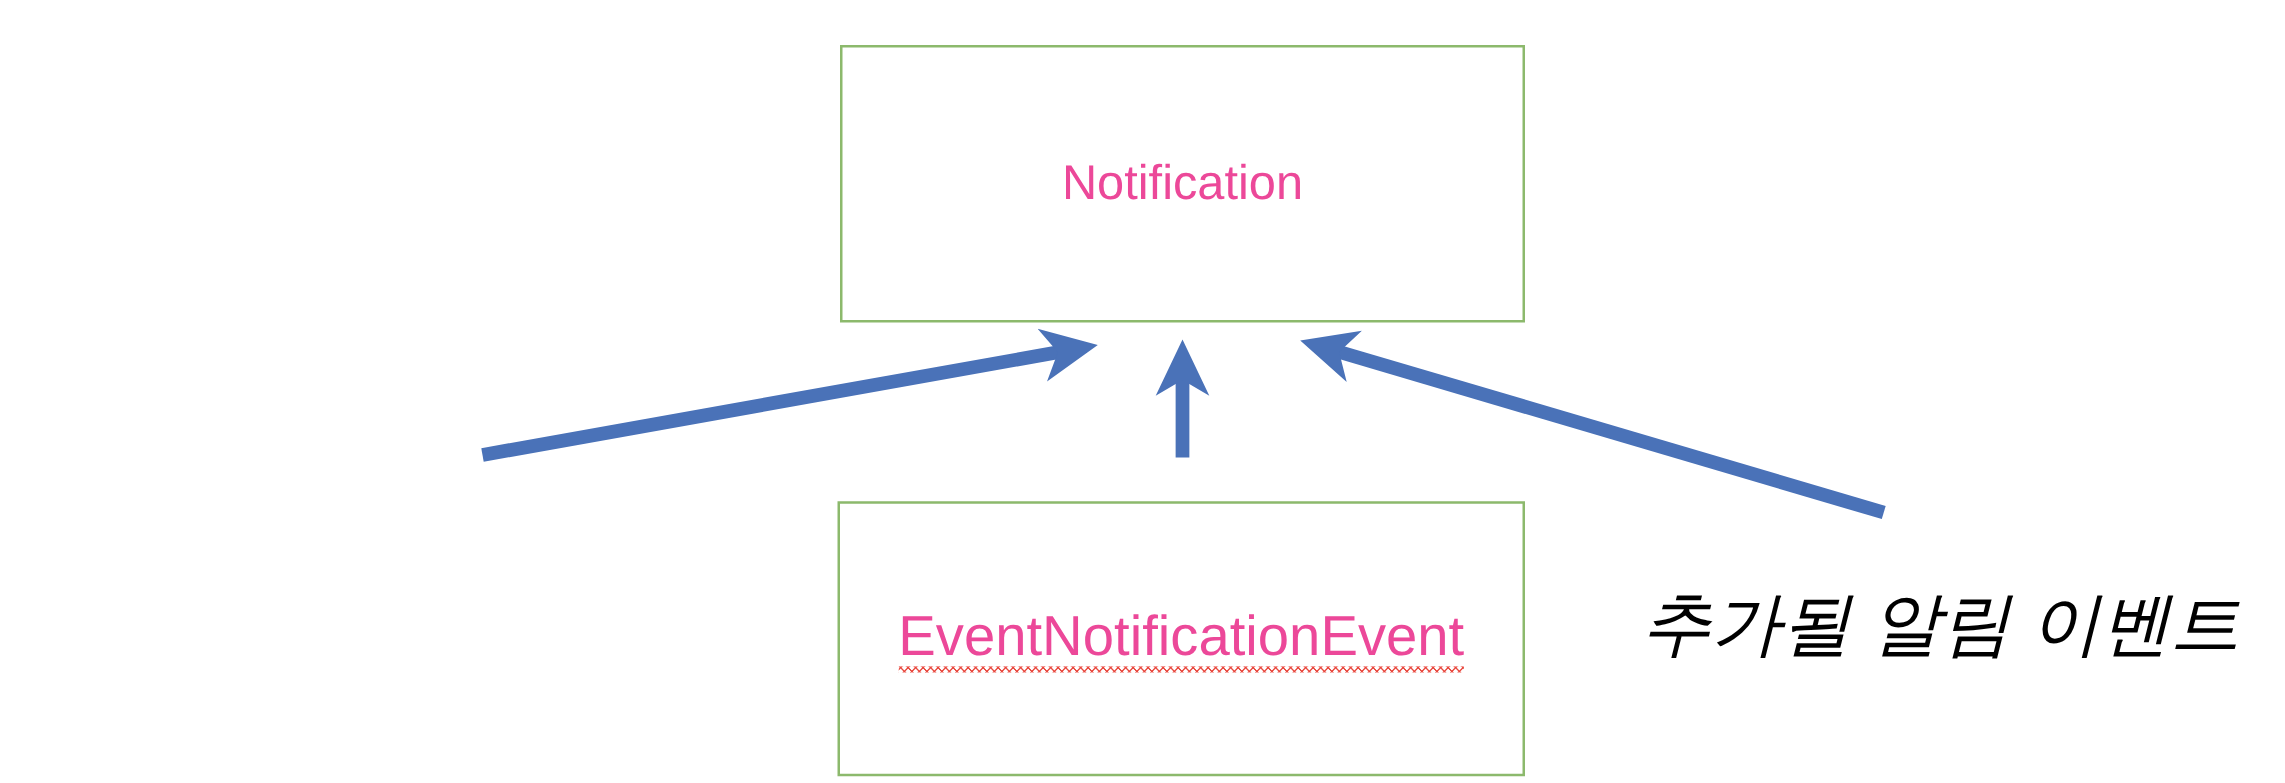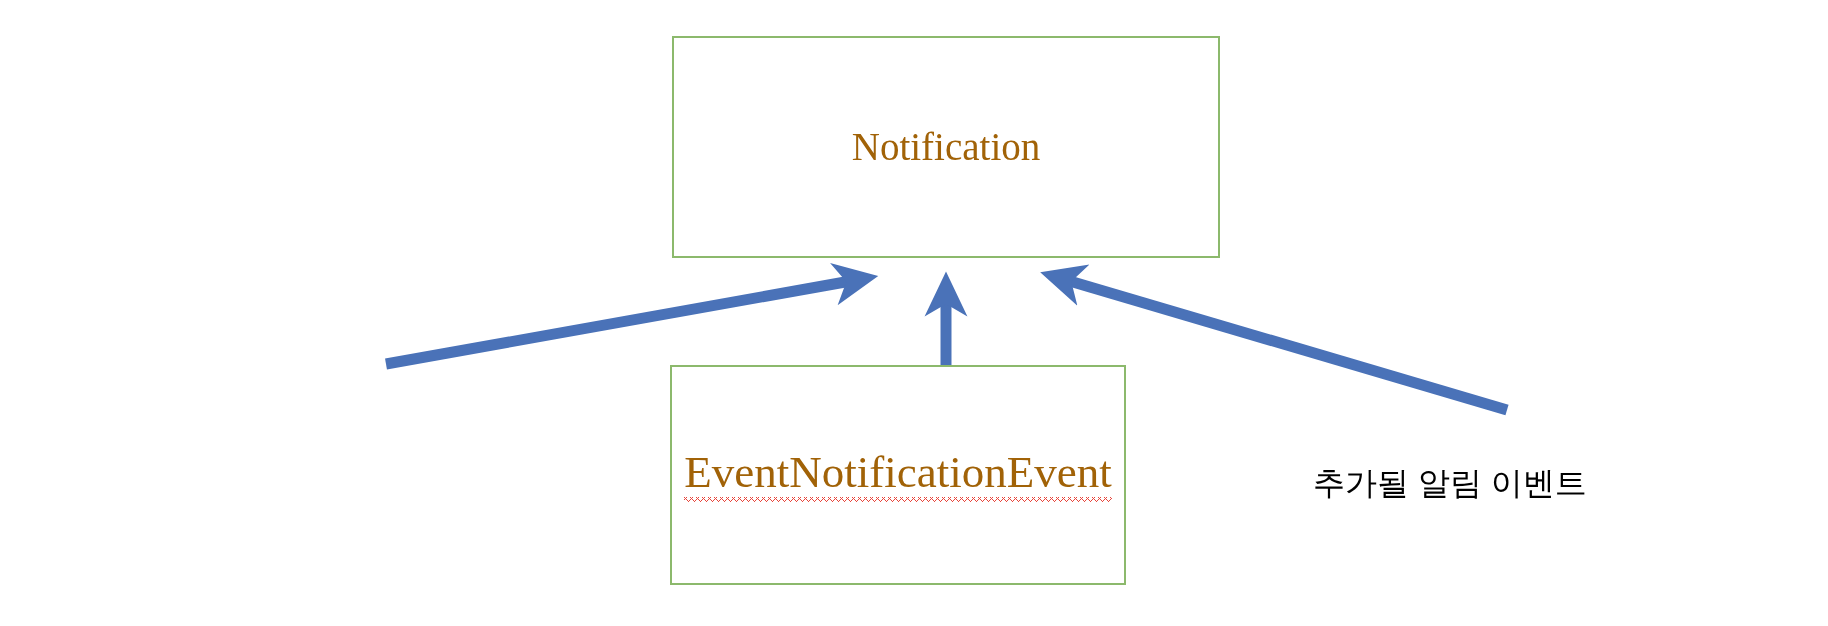--- a/index.html
+++ b/index.html
@@ -20,22 +20,22 @@
   .node-box {
     position: absolute;
     box-sizing: border-box;
     border: 2px solid #8cb96c;
     background: #ffffff;
     display: flex;
     align-items: center;
     justify-content: center;
   }
   .node-label {
-    font-family: Liberation Serif, serif;
-    color: #a16207;
+    font-family: Liberation Sans, sans-serif;
+    color: #ec4899;
     text-align: right;
     line-height: 1.1;
     white-space: nowrap;
   }
   
   #node-notification {
     left: 672px;
     top: 36px;
     width: 548px;
     height: 222px;
@@ -46,22 +46,22 @@
   
   #node-comment-notification-event {
     left: 48px;
     top: 383px;
     width: 547px;
     height: 216px;
   }
   
   #node-event-notification-event {
     left: 670px;
-    top: 365px;
-    width: 456px;
+    top: 401px;
+    width: 550px;
     height: 220px;
   }
   #node-comment-notification-event .node-label,
   #node-event-notification-event .node-label {
     font-size: 45px;
   }
   
   .spellcheck {
     position: relative;
     display: inline-block;
@@ -79,24 +79,25 @@
       linear-gradient(-45deg, transparent 45%, #e8443a 45%, #e8443a 58%, transparent 58%);
     background-size: 6px 6px;
     background-repeat: repeat-x;
     background-position: 0 0, 3px 0;
   }
   
   #annotation-future-event {
     position: absolute;
     left: 1313px;
     top: 462px;
-    font-size: 32px;
+    font-size: 56px;
     color: #000000;
     white-space: nowrap;
     font-family: "Liberation Sans", sans-serif;
+    font-style: italic;
   }
   #arrow-layer {
     position: absolute;
     left: 0;
     top: 0;
     width: 1828px;
     height: 626px;
     pointer-events: none;
   }
 </style>

